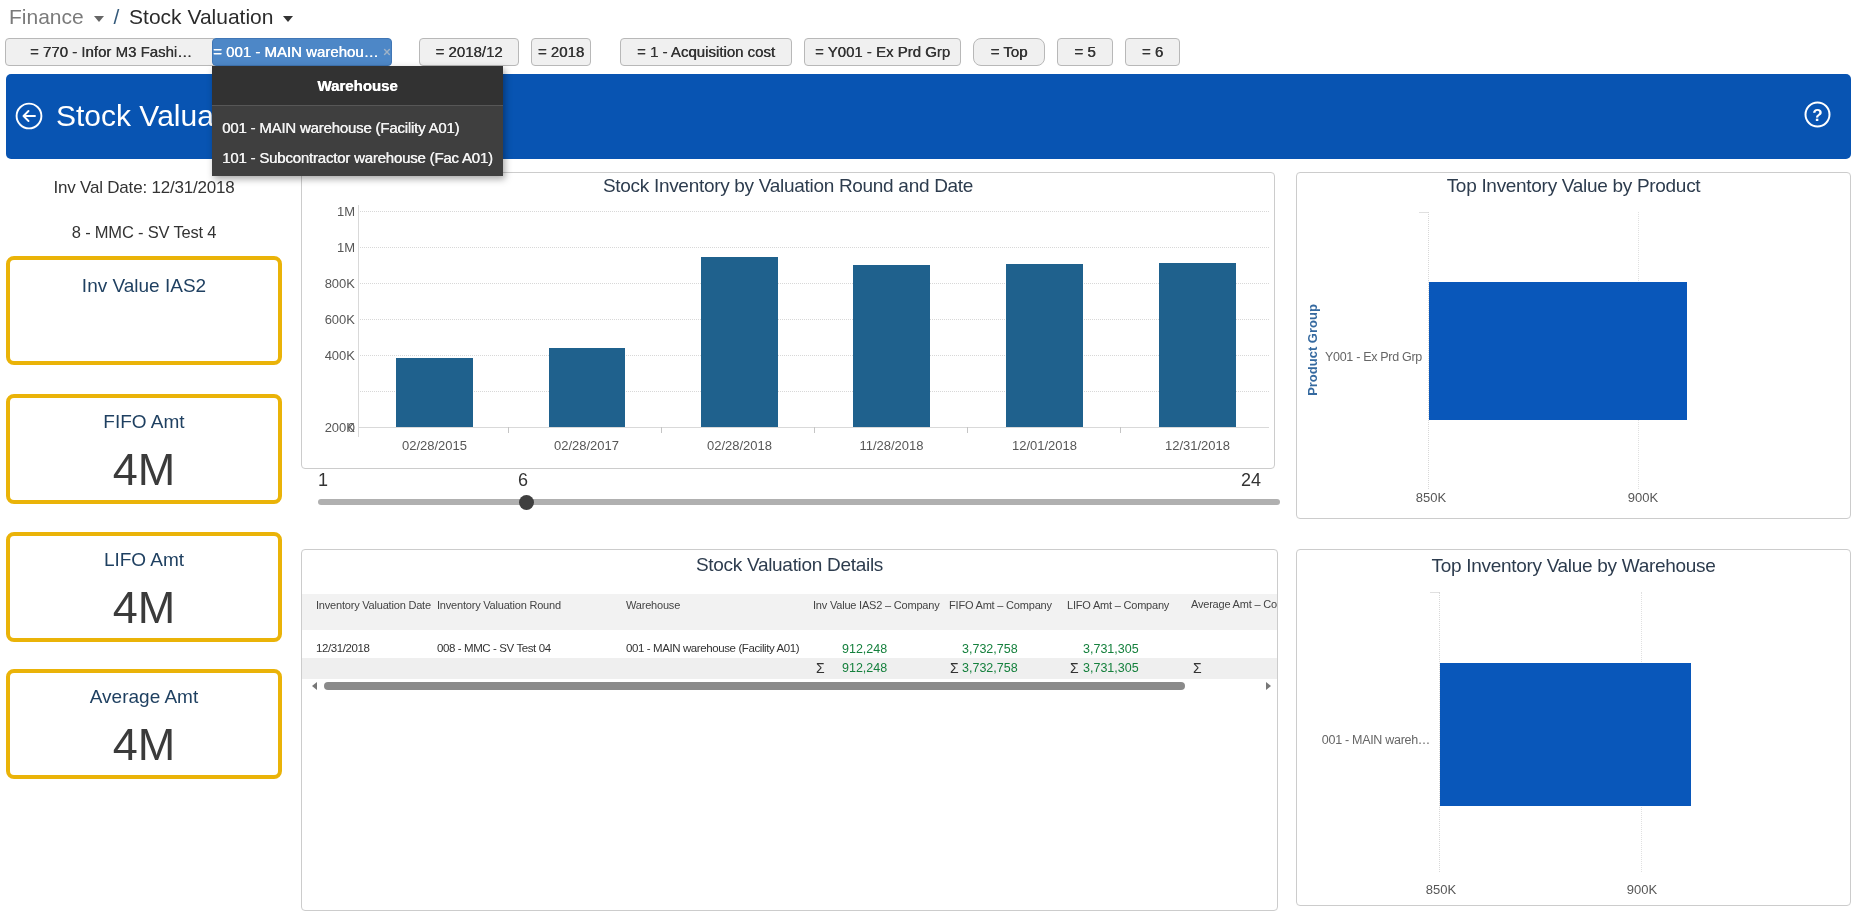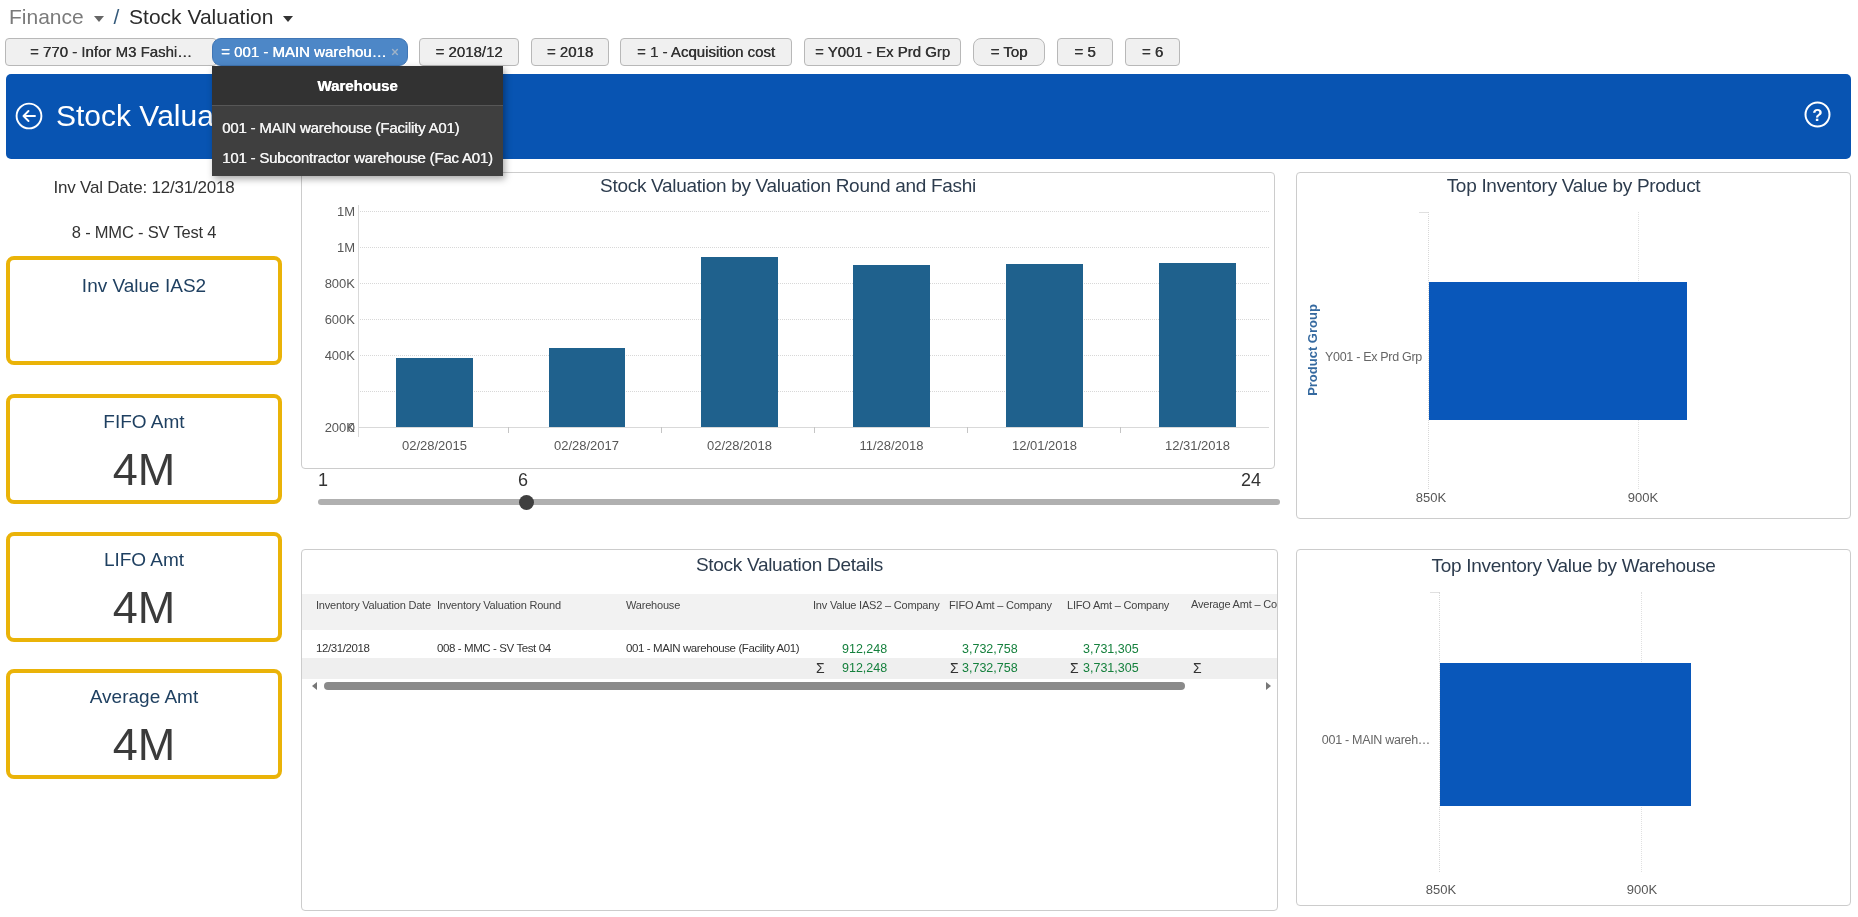--- a/index.html
+++ b/index.html
@@ -20,23 +20,23 @@
 .grid { position:absolute; height:0; border-top:1px dotted #d8d8d8; }
 .bar { position:absolute; background:#1f618d; }
 .hbar { position:absolute; background:#0957ba; }
 </style>
 </head>
 <body>
 
 <div class="abs" style="left:9px; top:5px; font-size:21px; color:#7b7b7b; white-space:nowrap;">Finance <span class="tri-down" style="border-top-color:#666; margin:0 0 2px 4px;"></span> <span style="color:#33597a; margin:0 4px;">/</span> <span style="color:#2b2b2b;">Stock Valuation</span> <span class="tri-down" style="border-top-color:#333; margin:0 0 2px 4px;"></span></div>
 
 <div class="chip" style="left:5px; width:212px;">= 770 - Infor M3 Fashi…</div>
-<div class="chip" style="left:212px; width:196px; background:#4d87c7; border-color:#4076b5; color:#fff;border-radius:9px;">= 001 - MAIN warehou… <span style="color:#9fb3c8; font-size:14px;">×</span></div>
+<div class="chip" style="left:212px; width:180px; background:#4d87c7; border-color:#4076b5; color:#fff;">= 001 - MAIN warehou… <span style="color:#9fb3c8; font-size:14px;">×</span></div>
 <div class="chip" style="left:419px; width:100px;">= 2018/12</div>
-<div class="chip" style="left:531px; width:78px;">= 2018</div>
+<div class="chip" style="left:531px; width:60px;">= 2018</div>
 <div class="chip" style="left:620px; width:172px;">= 1 - Acquisition cost</div>
 <div class="chip" style="left:804px; width:157px;">= Y001 - Ex Prd Grp</div>
 <div class="chip" style="left:973px; width:72px;border-radius:8px;">= Top</div>
 <div class="chip" style="left:1057px; width:56px;">= 5</div>
 <div class="chip" style="left:1125px; width:55px;">= 6</div>
 
 <div class="abs" style="left:6px; top:74px; width:1845px; height:85px; background:#0854b2; border-radius:5px;"></div>
 <svg class="abs" style="left:15px; top:102px;" width="28" height="28" viewBox="0 0 28 28">
   <circle cx="14" cy="14" r="12.4" fill="none" stroke="#fff" stroke-width="1.9"></circle>
   <path d="M8.5 14 H20 M8.5 14 L13.5 9 M8.5 14 L13.5 19" fill="none" stroke="#fff" stroke-width="1.9" stroke-linecap="round" stroke-linejoin="round"></path>
@@ -59,21 +59,21 @@
 <div class="card" style="top:532px; height:110px;">
     <div class="ctitle" style="top:13px;">LIFO Amt</div>
     <div class="cval" style="top:46px;">4M</div>
   </div>
 <div class="card" style="top:669px; height:110px;">
     <div class="ctitle" style="top:13px;">Average Amt</div>
     <div class="cval" style="top:46px;">4M</div>
   </div>
 
 <div class="panel" style="left:301px; top:172px; width:974px; height:297px;"></div>
-<div class="ptitle" style="left:301px; width:974px; top:175px;">Stock Valuation by Valuation Round and Fashi</div>
+<div class="ptitle" style="left:301px; width:974px; top:175px;">Stock Inventory by Valuation Round and Date</div>
 
 <div class="grid" style="left:358px; top:211px; width:911px;"></div>
 <div class="grid" style="left:358px; top:247px; width:911px;"></div>
 <div class="grid" style="left:358px; top:283px; width:911px;"></div>
 <div class="grid" style="left:358px; top:319px; width:911px;"></div>
 <div class="grid" style="left:358px; top:355px; width:911px;"></div>
 <div class="grid" style="left:358px; top:391px; width:911px;"></div>
 <div class="abs" style="left:358px; top:427px; width:911px; height:1px; background:#d9d9d9;"></div>
 <div class="abs" style="left:358px; top:205px; width:1px; height:232px; background:#d9d9d9;"></div>
 <div class="axlbl num" style="left:305px; top:204px; width:50px;">1M</div>

